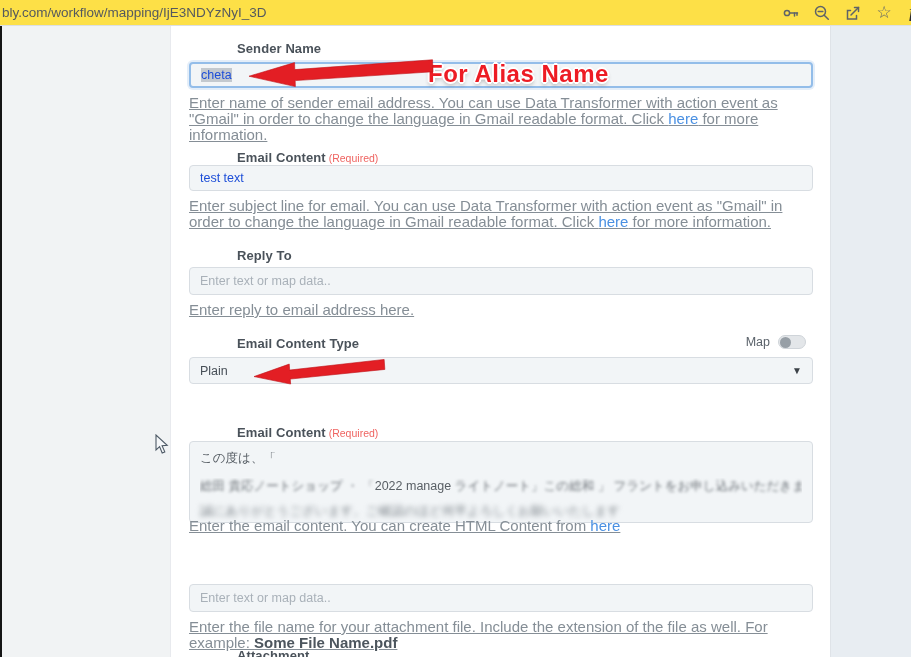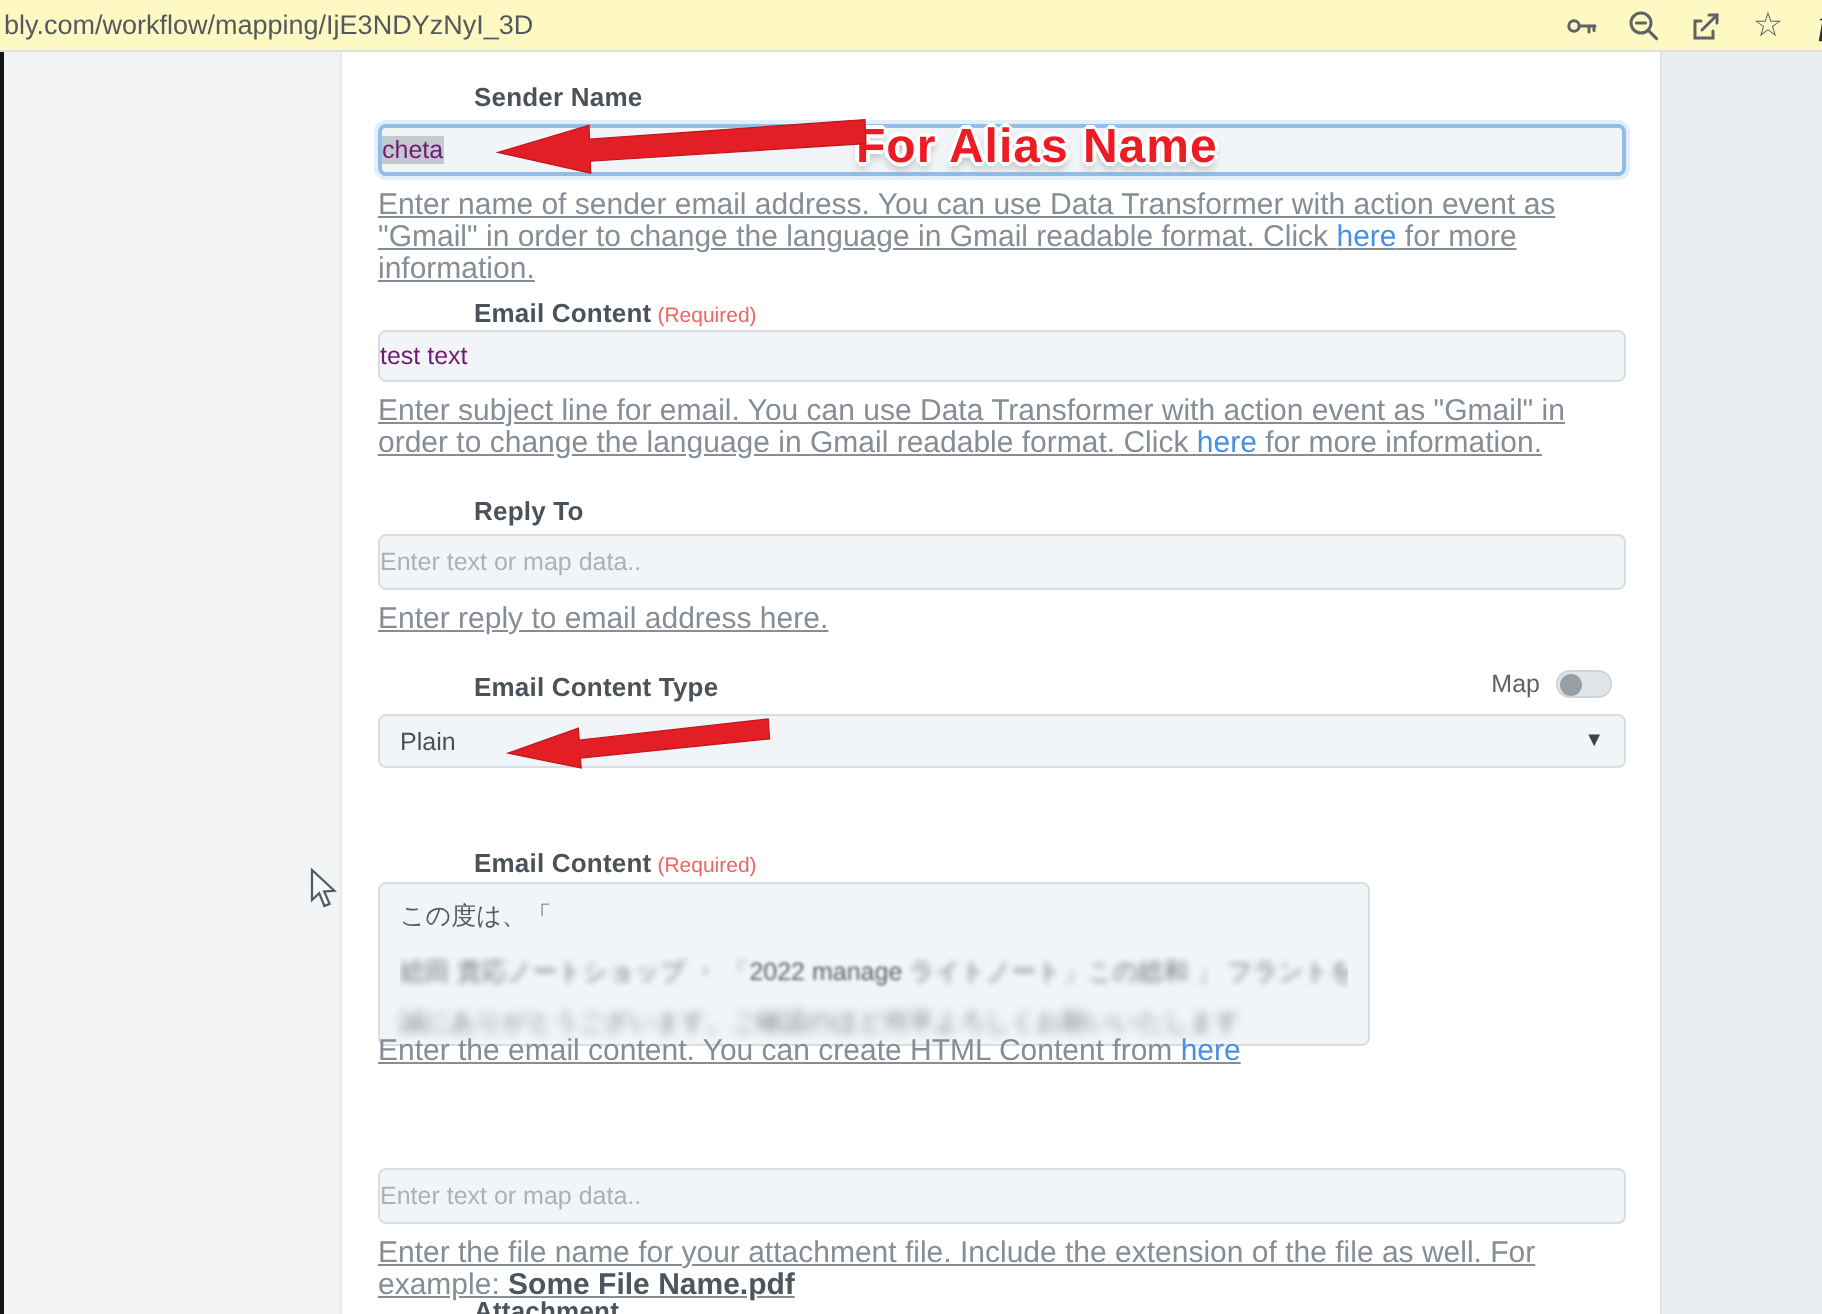--- a/index.html
+++ b/index.html
@@ -1,20 +1,20 @@
 <!DOCTYPE html>
 <html><head>
 <meta charset="utf-8">
 <style>
   * { margin:0; padding:0; box-sizing:border-box; }
   html,body { width:911px; height:657px; overflow:hidden; font-family:"Liberation Sans", sans-serif; }
   body { position:relative; background:#f1f3f4; }
 
   
-  .topbar { position:absolute; top:0; left:0; width:911px; height:26px; background:#fef9c3; border-bottom:1px solid #dcdfe3; display:flex; align-items:center; }
+  .topbar { position:absolute; top:0; left:0; width:911px; height:26px; background:#fde047; border-bottom:1px solid #dcdfe3; display:flex; align-items:center; }
   .url-text { position:absolute; left:2px; top:5px; font-size:13.5px; color:#55595e; white-space:nowrap; }
   .topbar-icons { position:absolute; right:18px; top:0; height:26px; display:flex; align-items:center; gap:13px; }
   .tb-icon { width:18px; height:18px; display:flex; align-items:center; justify-content:center; cursor:pointer; }
   .tb-icon svg { stroke:#5f6368; fill:none; stroke-width:1.5; stroke-linecap:round; }
   .star-glyph { font-size:17px; color:#5f6368; line-height:18px; }
   .f-glyph { position:absolute; right:-4px; top:2px; font-family:"Liberation Serif", serif; font-style:italic; font-weight:bold; font-size:17px; color:#2b2b2b; }
 
   
   .left-strip { position:absolute; left:0; top:26px; width:2px; height:631px; background:#151515; }
   .left-bg    { position:absolute; left:2px; top:26px; width:168px; height:631px; background:#f1f3f4; }
@@ -22,36 +22,36 @@
   .panel      { position:absolute; left:170px; top:26px; width:661px; height:631px; background:#ffffff; border-left:1px solid #e8eaee; border-right:1px solid #dfe3e8; overflow:hidden; }
 
   
   .field { position:absolute; left:18px; width:624px; }
   .lbl { font-size:13px; font-weight:600; color:#4a525a; letter-spacing:.1px;margin-left:48px; }
   .req { font-size:10.5px; color:#ef6461; font-weight:400; margin-left:3px; }
   .help { font-size:15px; color:#858e96; line-height:16px;text-decoration:underline; }
   .help a, .lnk { color:#4a90e2; text-decoration:none; cursor:pointer; }
   .help b { color:#4d565e;margin-top:20px; }
 
-  .inp { width:624px; height:26px; background:#f2f5f7; border:1px solid #d8dde2; border-radius:4px; font-size:12.5px; color:#701a75; padding:0 0; font-family:"Liberation Sans", sans-serif; }
+  .inp { width:624px; height:26px; background:#f2f5f7; border:1px solid #d8dde2; border-radius:4px; font-size:12.5px; color:#1d4ed8; padding:0 10px; font-family:"Liberation Sans", sans-serif; }
   .inp::placeholder { color:#a9b1b9; }
   .inp.tall { height:28px; }
   .inp-div { display:flex; align-items:center; }
   .inp.focused { border:2px solid #93bde9; box-shadow:0 0 0 2px rgba(147,189,233,.25); }
   .sel-text { background:#c3c9cf; }
 
   .select { width:624px; height:27px; background:#f2f5f7; border:1px solid #d8dde2; border-radius:4px; display:flex; align-items:center; justify-content:space-between; padding:0 10px; font-size:12.5px; color:#474f57; cursor:pointer; }
   .caret { font-size:10px; color:#3c4248; }
 
   .map-row { position:absolute; right:24px; display:flex; align-items:center; gap:8px;margin-left:48px; }
   .map-lbl { font-size:12.5px; color:#5a626a; }
   .toggle { width:28px; height:14px; border-radius:8px; background:#e3e6e9; border:1px solid #cfd4d9; position:relative; cursor:pointer; }
   .toggle .knob { position:absolute; left:1px; top:1px; width:11px; height:11px; border-radius:50%; background:#979fa6; }
 
-  .textarea { width:496px; height:82px; background:#f2f5f7; border:1px solid #d8dde2; border-radius:4px; padding:8px 10px; font-size:12.5px; color:#555c63; line-height:17px; }
+  .textarea { width:624px; height:82px; background:#f2f5f7; border:1px solid #d8dde2; border-radius:4px; padding:8px 10px; font-size:12.5px; color:#555c63; line-height:17px; }
   .ta-line { display:block; white-space:nowrap; overflow:hidden; }
   .blur1 { filter:blur(1.6px); color:#6a7076; }
   .blur2 { filter:blur(2.4px); color:#7d848a; }
   .semiblur { filter:blur(0.7px); color:#5a6066; }
 
   
   .anno-text { position:absolute; left:428px; top:60px; font-size:24px; font-weight:bold; color:#ed1c24; letter-spacing:.5px; white-space:nowrap;
     text-shadow:-2px 0 0 #fff, 2px 0 0 #fff, 0 -2px 0 #fff, 0 2px 0 #fff, -1px -1px 0 #fff, 1px 1px 0 #fff, -1px 1px 0 #fff, 1px -1px 0 #fff, 0 3px 4px rgba(60,60,60,.45); }
   .arrow1 { position:absolute; left:247px; top:59px; transform:rotate(-2deg); }
   .arrow2 { position:absolute; left:252px; top:360px; transform:rotate(-4deg); }

